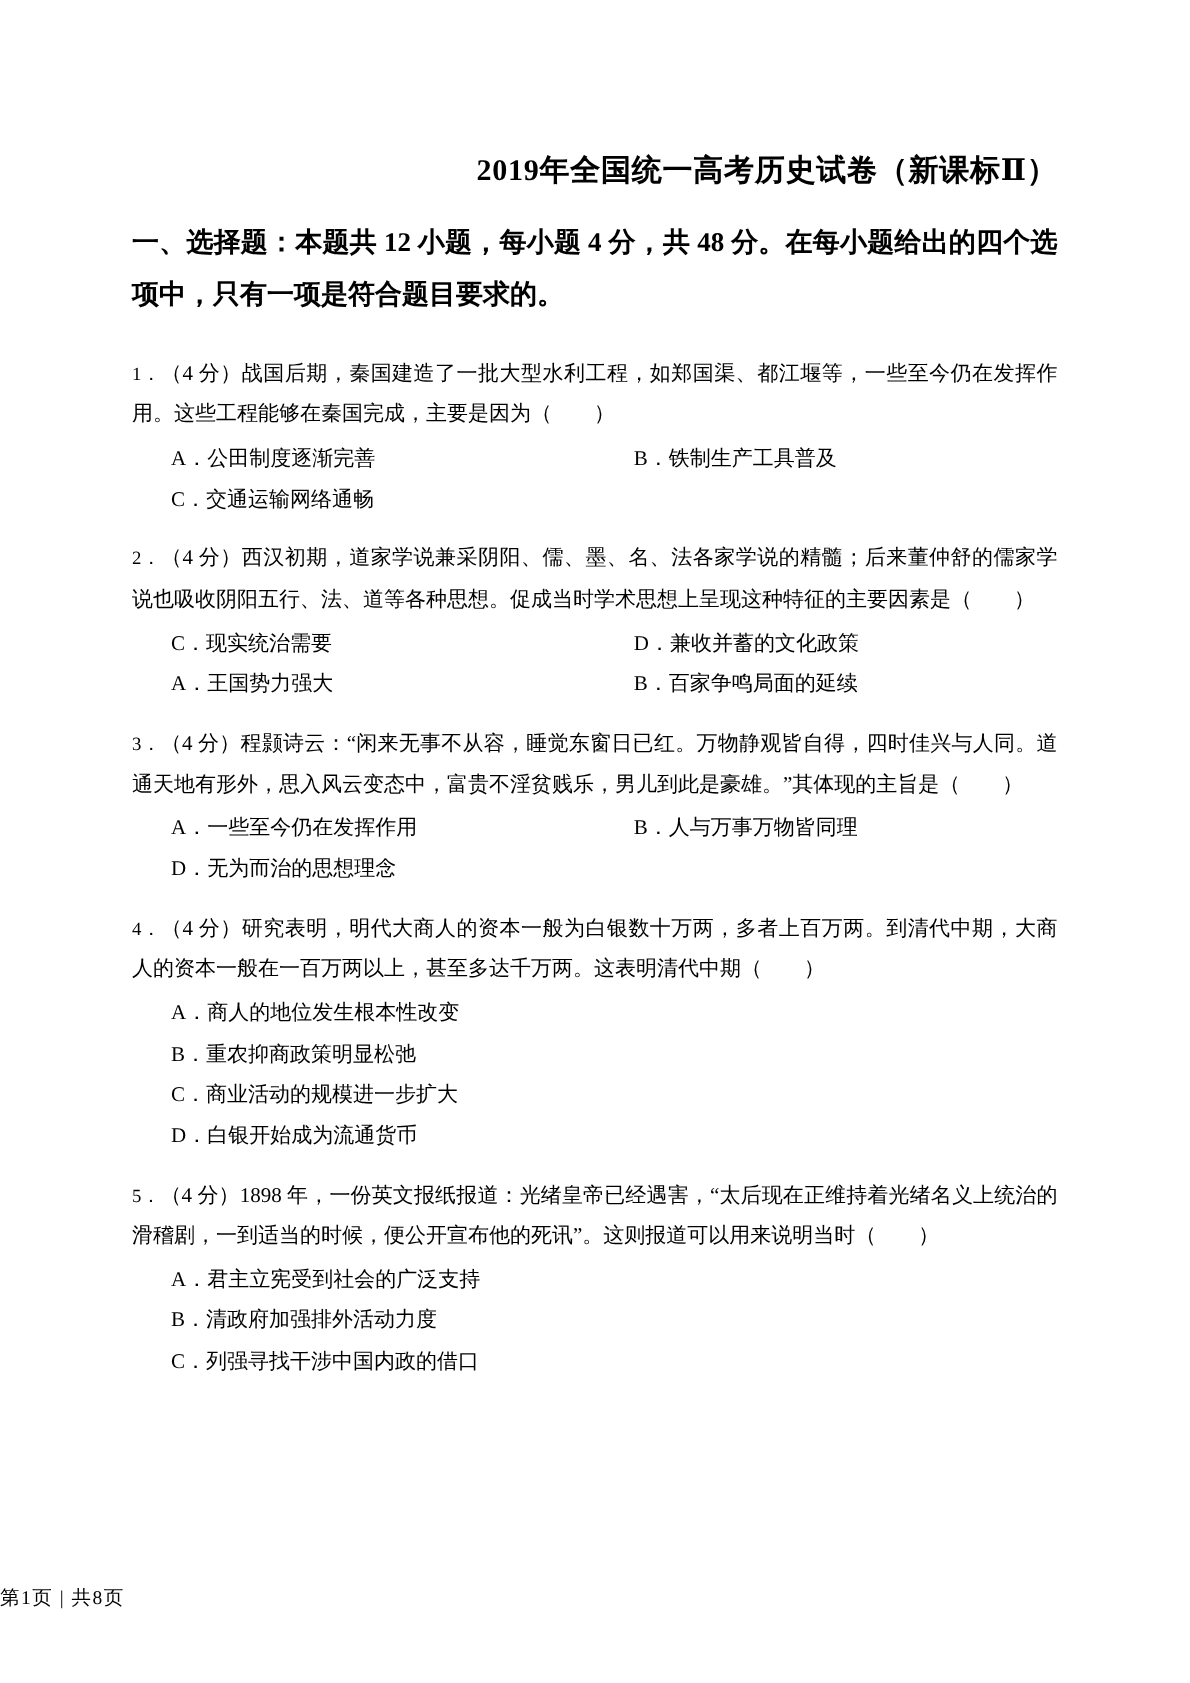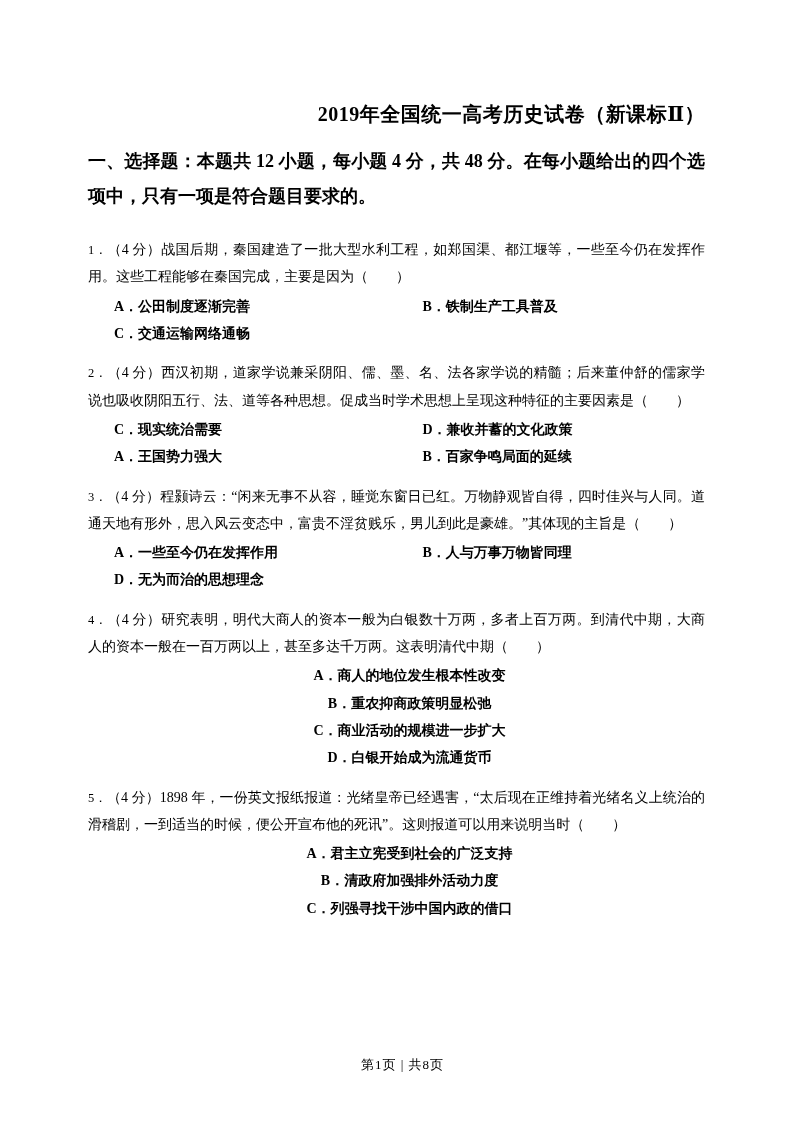--- a/index.html
+++ b/index.html
@@ -54,35 +54,33 @@
     margin-top: 2px;
   }
   .opt-row {
     display: flex;
     font-size: 14px;
     line-height: 1.95;
   }
   .opt {
     padding-left: 26px;
     box-sizing: border-box;
-    font-weight: bold;
   }
   .opt.half {
     width: 50%;
   }
   .opt.full {
     width: 100%;
-    text-align: center;
   }
   .footer {
     position: absolute;
-    left: 12px;
+    left: 0;
     right: 0;
     bottom: 48px;
-    text-align: center;
+    text-align: left;
     font-size: 13px;
     letter-spacing: 1px;
   }
 </style>
 </head>
 <body>
 
 <div class="page">
 
   <div class="doc-title">2019年全国统一高考历史试卷（新课标Ⅱ）</div>

